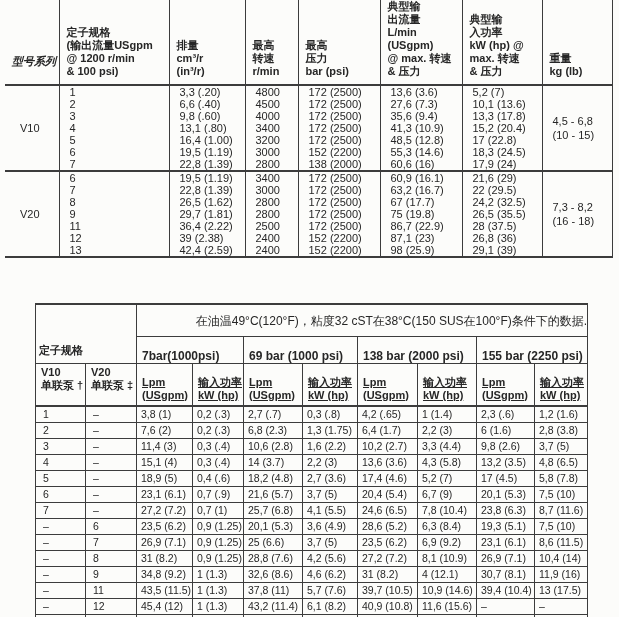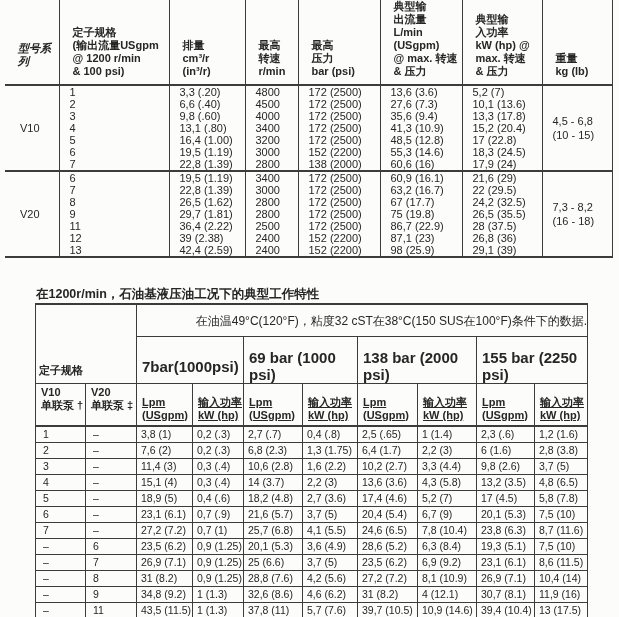--- a/index.html
+++ b/index.html
@@ -10,21 +10,21 @@
     background:#fcfcfa; color:var(--tc);
     font-family:"Liberation Sans","DejaVu Sans",sans-serif;
   }
   table { border-collapse:collapse; table-layout:fixed; }
   th, td { white-space:pre-line; overflow:hidden; }
 
   
   #t1 { position:absolute; left:5px; top:0; width:607px; }
   #t1 th {
     border-left:1px solid var(--bc); font-size:11px; font-weight:bold;
-    text-align:left; vertical-align:bottom; padding:0 2px 6px 13px; line-height:13px;
+    text-align:left; vertical-align:bottom; padding:0 2px 6px 7px; line-height:13px;
   }
   #t1 th.noleft, #t1 td.noleft { border-left:none; }
   #t1 th.model-h { padding-bottom:16px;font-style:italic; }
   #t1 thead { border-bottom:2px solid var(--bc); }
   #t1 thead tr { height:85px; }
   #t1 tbody { border-bottom:2px solid var(--bc); }
   #t1 td {
     border-left:1px solid var(--bc); font-size:11px; height:12px;
     line-height:12px; padding:0 2px 0 10px; vertical-align:middle;
   }
@@ -35,21 +35,21 @@
   #t2-title { position:absolute; left:36px; top:286px; font-size:12.5px; font-weight:bold; }
   #t2 { position:absolute; left:35px; top:303px; width:552px;
         border:1px solid var(--bc); border-top:2px solid var(--bc); }
   #t2 th, #t2 td { border:1px solid var(--bc); }
   #t2 thead { border-bottom:2px solid var(--bc); }
   #t2 .rA th { height:32px; }
   #t2 .stator-cell { font-size:11px; font-weight:bold; text-align:left;
         vertical-align:bottom; padding:0 0 5px 3px; }
   #t2 .note-cell { font-size:12px; font-weight:normal; text-align:right;
         vertical-align:middle; padding:8px 0 6px 6px; }
-  #t2 .rB th { height:23px; font-size:15px; font-weight:bold; text-align:left;
+  #t2 .rB th { height:23px; font-size:12px; font-weight:bold; text-align:left;
         vertical-align:middle; padding:12px 0 0 5px; }
   #t2 .rC th { height:42px; font-size:11px; font-weight:bold; text-align:left;
         line-height:13px; padding:2px 0 3px 5px; }
   #t2 .rC th.pump-col { vertical-align:top; }
   #t2 .rC th.val-col  { vertical-align:bottom;text-decoration:underline; }
   #t2 tbody td { font-size:10.5px; height:15px; line-height:15px;
         padding:0 1px 0 4px; vertical-align:middle; }
   #t2 tbody td:nth-child(-n+2) { padding-left:7px; }
 </style>
 </head>
@@ -215,21 +215,20 @@
           <td>13</td>
           <td>42,4 (2.59)</td>
           <td>2400</td>
           <td>152 (2200)</td>
           <td>98 (25.9)</td>
           <td>29,1 (39)</td>
         </tr>
       </tbody>
   </table>
 
-  <div id="t2-title">在1200r/min，石油基液压油工况下的典型工作特性</div>
 
   <table id="t2">
     <colgroup>
       <col style="width:50px">
         <col style="width:51px">
         <col style="width:56px">
       <col style="width:51px">
         <col style="width:59px">
         <col style="width:55px">
       <col style="width:60px">
@@ -271,22 +270,22 @@
 kW (hp)</th>
       </tr>
     </thead>
     <tbody>
         <tr>
           <td>1</td>
           <td>–</td>
           <td>3,8 (1)</td>
           <td>0,2 (.3)</td>
           <td>2,7 (.7)</td>
-          <td>0,4 (.8)</td>
-          <td>2,5 (.65)</td>
+          <td>0,3 (.8)</td>
+          <td>4,2 (.65)</td>
           <td>1 (1.4)</td>
           <td>2,3 (.6)</td>
           <td>1,2 (1.6)</td>
         </tr>
         <tr>
           <td>2</td>
           <td>–</td>
           <td>7,6 (2)</td>
           <td>0,2 (.3)</td>
           <td>6,8 (2.3)</td>

